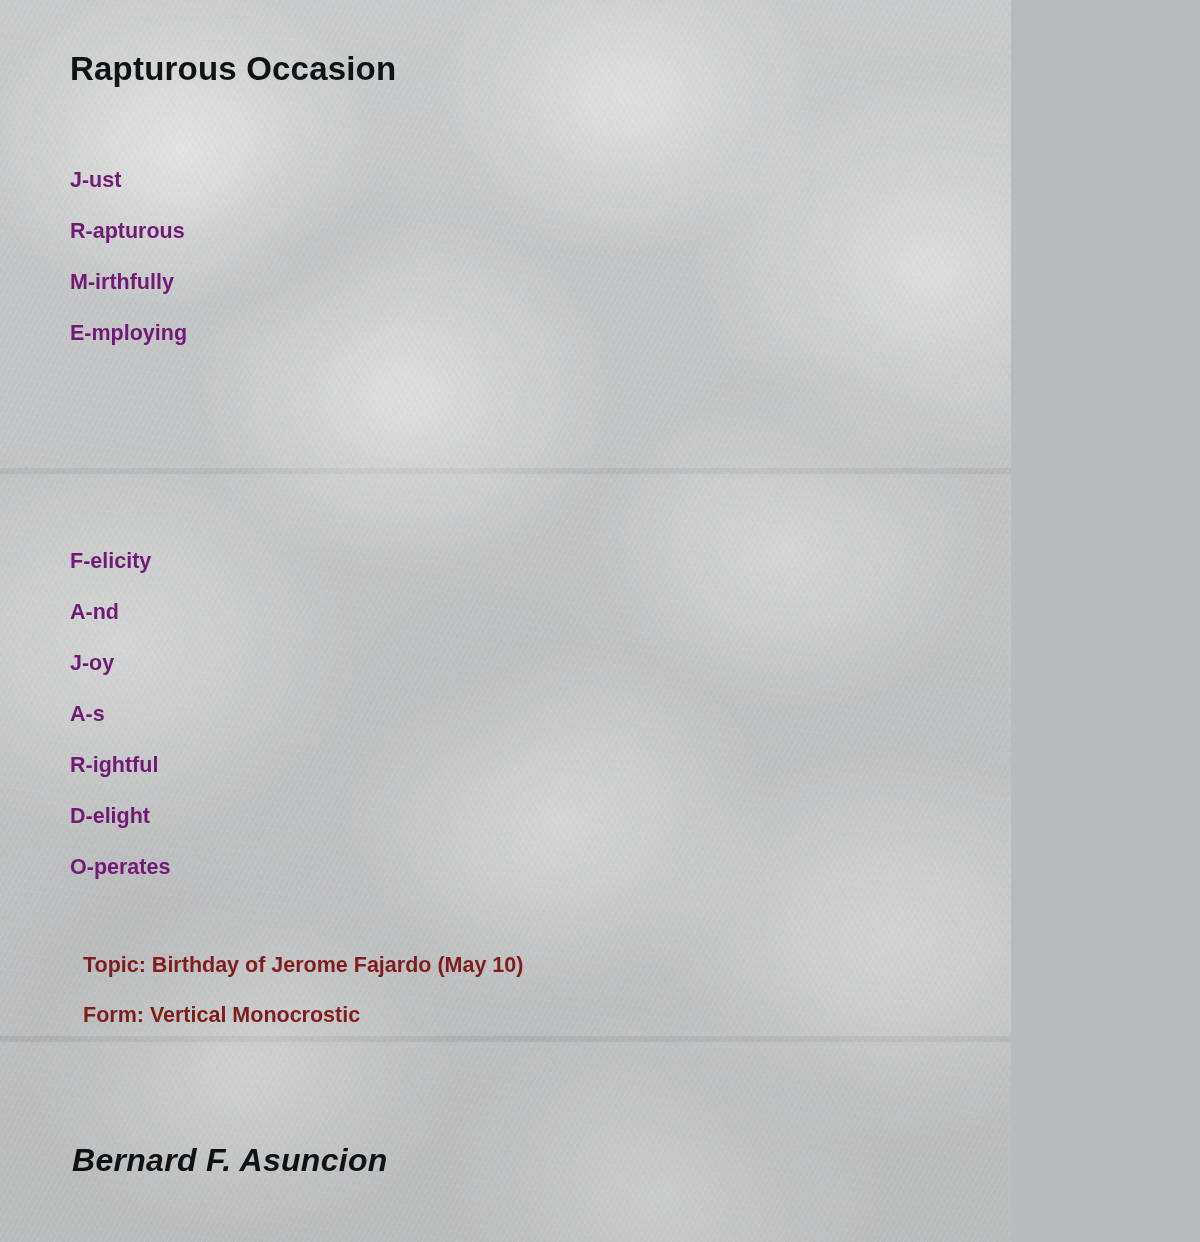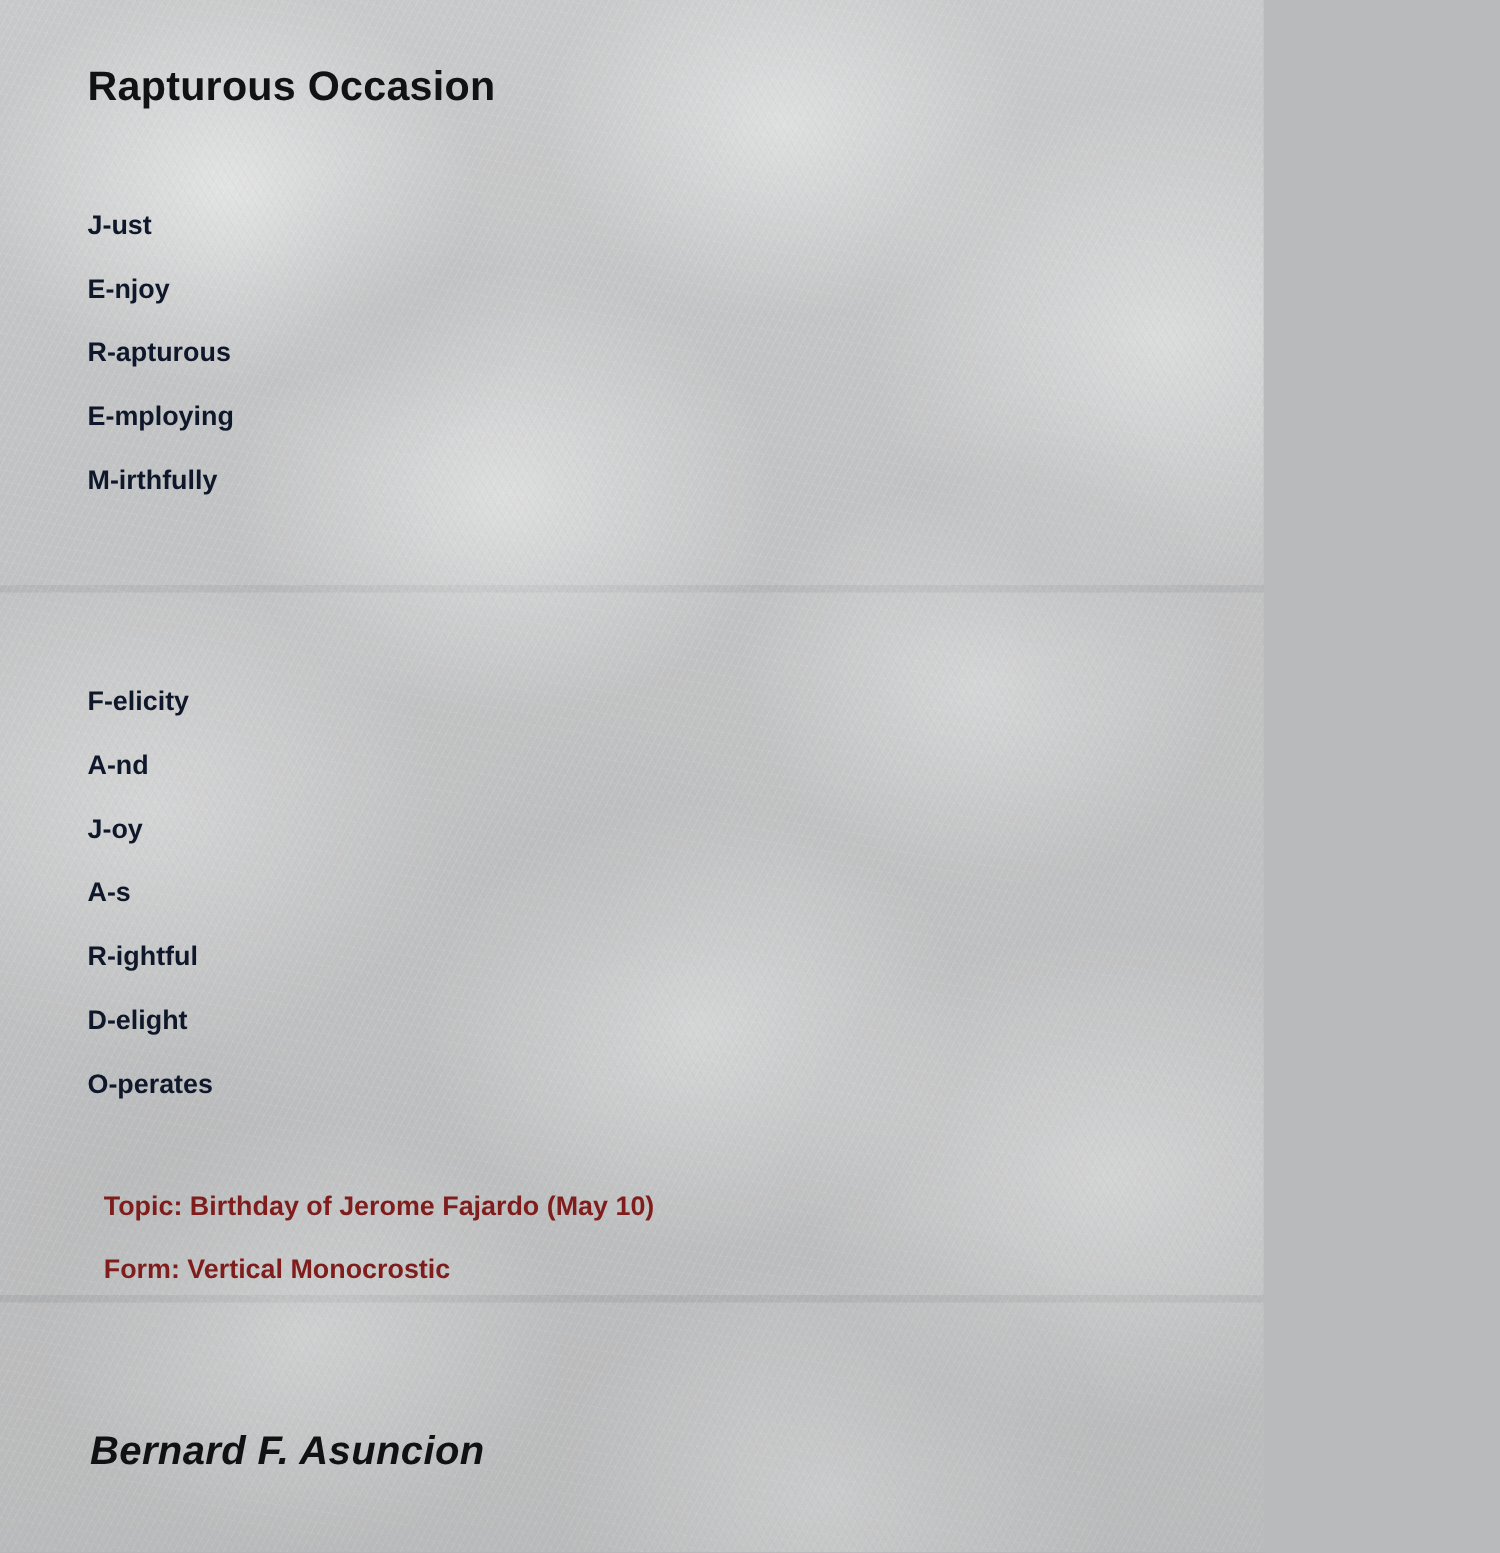--- a/index.html
+++ b/index.html
@@ -86,21 +86,21 @@
     font-weight: bold;
     color: #111214;
     letter-spacing: 0.2px;
   }
 
   .stanza {
     position: absolute;
     left: 70px;
     font-size: 21.5px;
     font-weight: bold;
-    color: #0f172a;
+    color: #701a75;
     line-height: 51px;
   }
   .stanza-1 { top: 155px; }
   .stanza-2 { top: 536px; }
 
   .meta {
     position: absolute;
     left: 83px;
     top: 940px;
     font-size: 21.5px;
@@ -135,24 +135,23 @@
   <div class="band band-top"></div>
   <div class="band band-mid"></div>
   <div class="band band-bot"></div>
 
   <div class="content">
 
     <div class="title">Rapturous Occasion</div>
 
     <div class="stanza stanza-1">
       <div class="line">J-ust</div>
-      <div class="line">E-njoy</div>
       <div class="line">R-apturous</div>
+      <div class="line">M-irthfully</div>
       <div class="line">E-mploying</div>
-      <div class="line">M-irthfully</div>
     </div>
 
     <div class="stanza stanza-2">
       <div class="line">F-elicity</div>
       <div class="line">A-nd</div>
       <div class="line">J-oy</div>
       <div class="line">A-s</div>
       <div class="line">R-ightful</div>
       <div class="line">D-elight</div>
       <div class="line">O-perates</div>

